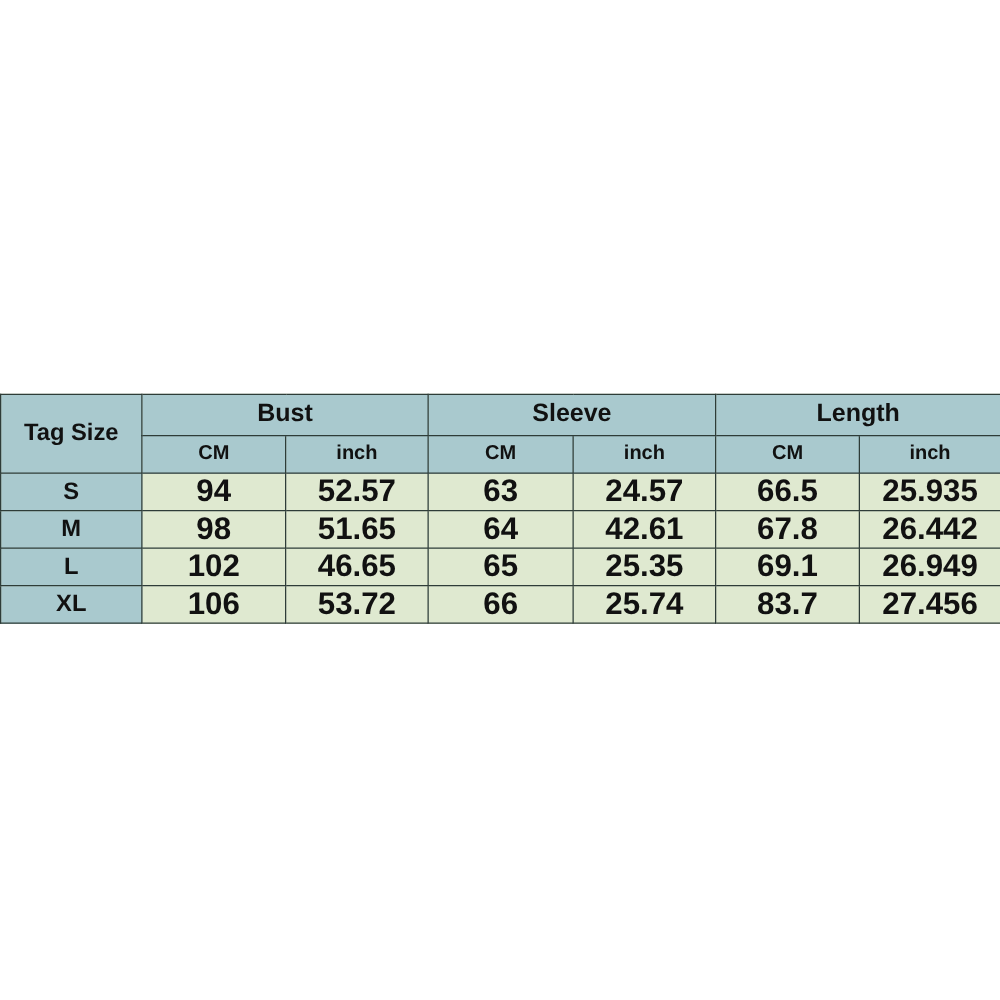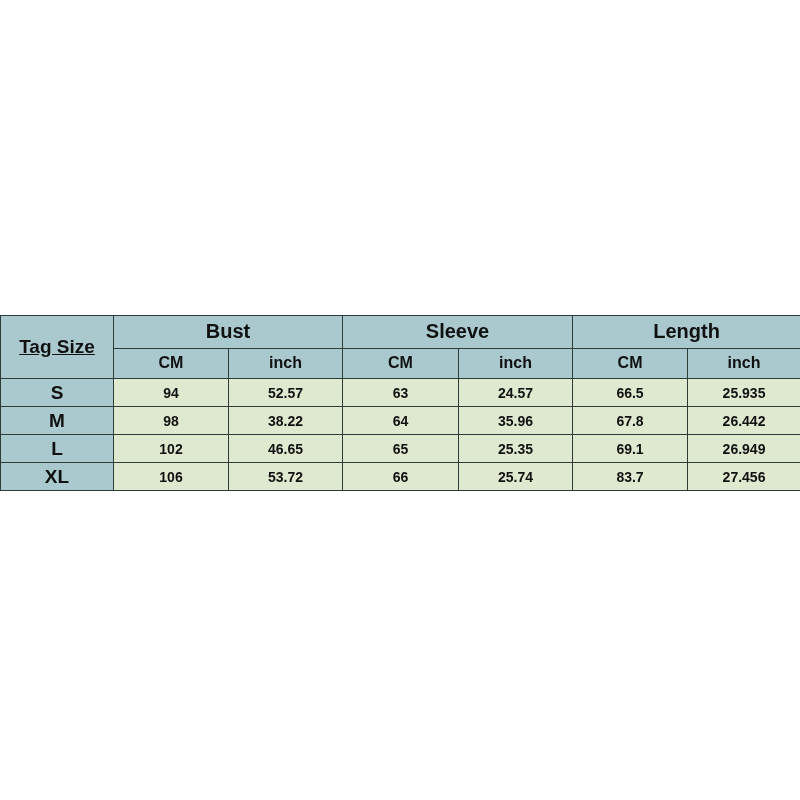--- a/index.html
+++ b/index.html
@@ -43,21 +43,20 @@
   
   th.grp,
   th.tagsize,
   th.unit {
     background: #a9c9ce;
   }
 
   th.tagsize {
     font-size: 19px;
     height: 62px;
-    text-decoration: underline;
   }
 
   th.grp {
     font-size: 20px;
     height: 31px;
   }
 
   th.unit {
     font-size: 16px;
     height: 29px;
@@ -65,21 +64,21 @@
 
   
   td.sizecell {
     background: #a9c9ce;
     font-size: 19px;
     height: 27px;
   }
 
   td.val {
     background: #dfe9d0;
-    font-size: 14px;
+    font-size: 25px;
     height: 27px;
   }
 
   
   col.c-tag   { width: 113px; }
   col.c-bcm   { width: 115px; }
   col.c-bin   { width: 114px; }
   col.c-lcm   { width: 116px; }
   col.c-lin   { width: 114px; }
   col.c-scm   { width: 115px; }
@@ -121,23 +120,23 @@
         <td class="val">94</td>
         <td class="val">52.57</td>
         <td class="val">63</td>
         <td class="val">24.57</td>
         <td class="val">66.5</td>
         <td class="val">25.935</td>
       </tr>
       <tr>
         <td class="sizecell">M</td>
         <td class="val">98</td>
-        <td class="val">38.22</td>
+        <td class="val">51.65</td>
         <td class="val">64</td>
-        <td class="val">35.96</td>
+        <td class="val">42.61</td>
         <td class="val">67.8</td>
         <td class="val">26.442</td>
       </tr>
       <tr>
         <td class="sizecell">L</td>
         <td class="val">102</td>
         <td class="val">46.65</td>
         <td class="val">65</td>
         <td class="val">25.35</td>
         <td class="val">69.1</td>

